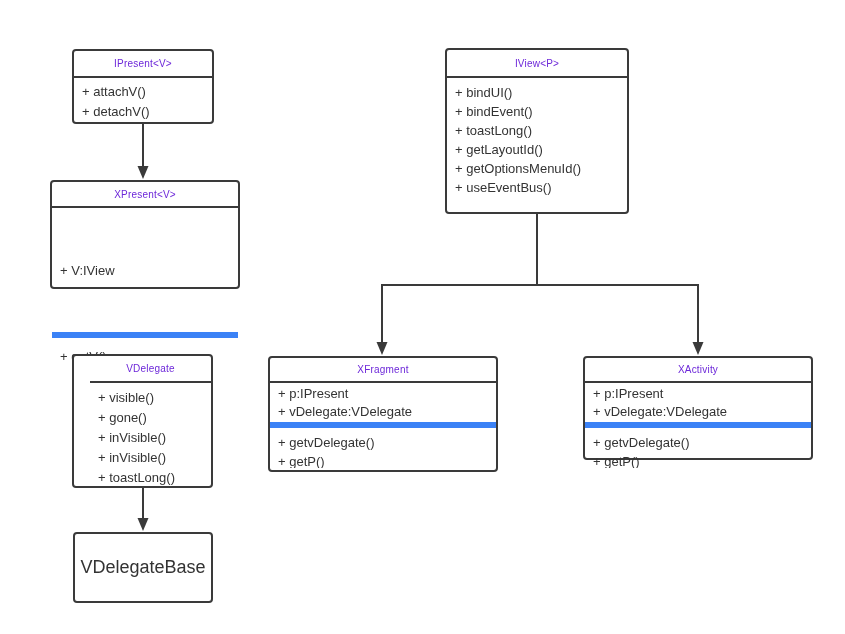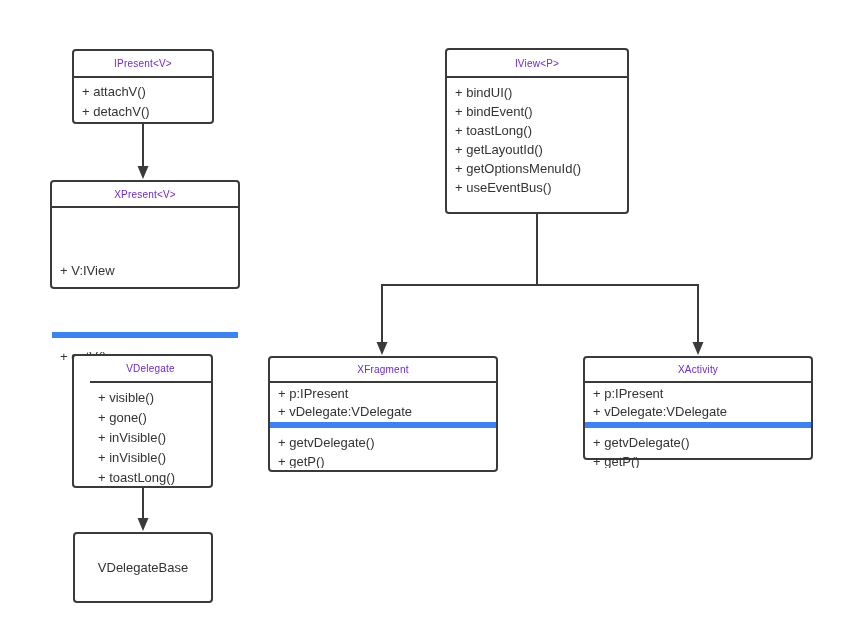--- a/index.html
+++ b/index.html
@@ -21,21 +21,21 @@
   }
   .uml-section {
     box-sizing:border-box; font-size:13px; color:#333333;
     padding:4px 6px 0 8px; line-height:19px; white-space:nowrap; overflow:hidden;
   }
   .uml-section.divided { border-top:6px solid #3b82f6; }
   .uml-section.centered { display:flex; flex-direction:column; justify-content:center; padding-top:0;margin-top:44px; }
   .uml-member { white-space:nowrap; }
   .single-label {
     position:absolute; inset:0; display:flex; align-items:center; justify-content:center;
-    font-size:13px; color:#333333;
+    font-size:18px; color:#333333;
   }
 </style>
 </head>
 <body>
 
 <div class="canvas">
 
   <svg class="connector-layer" width="845" height="634">
 
     <g>

